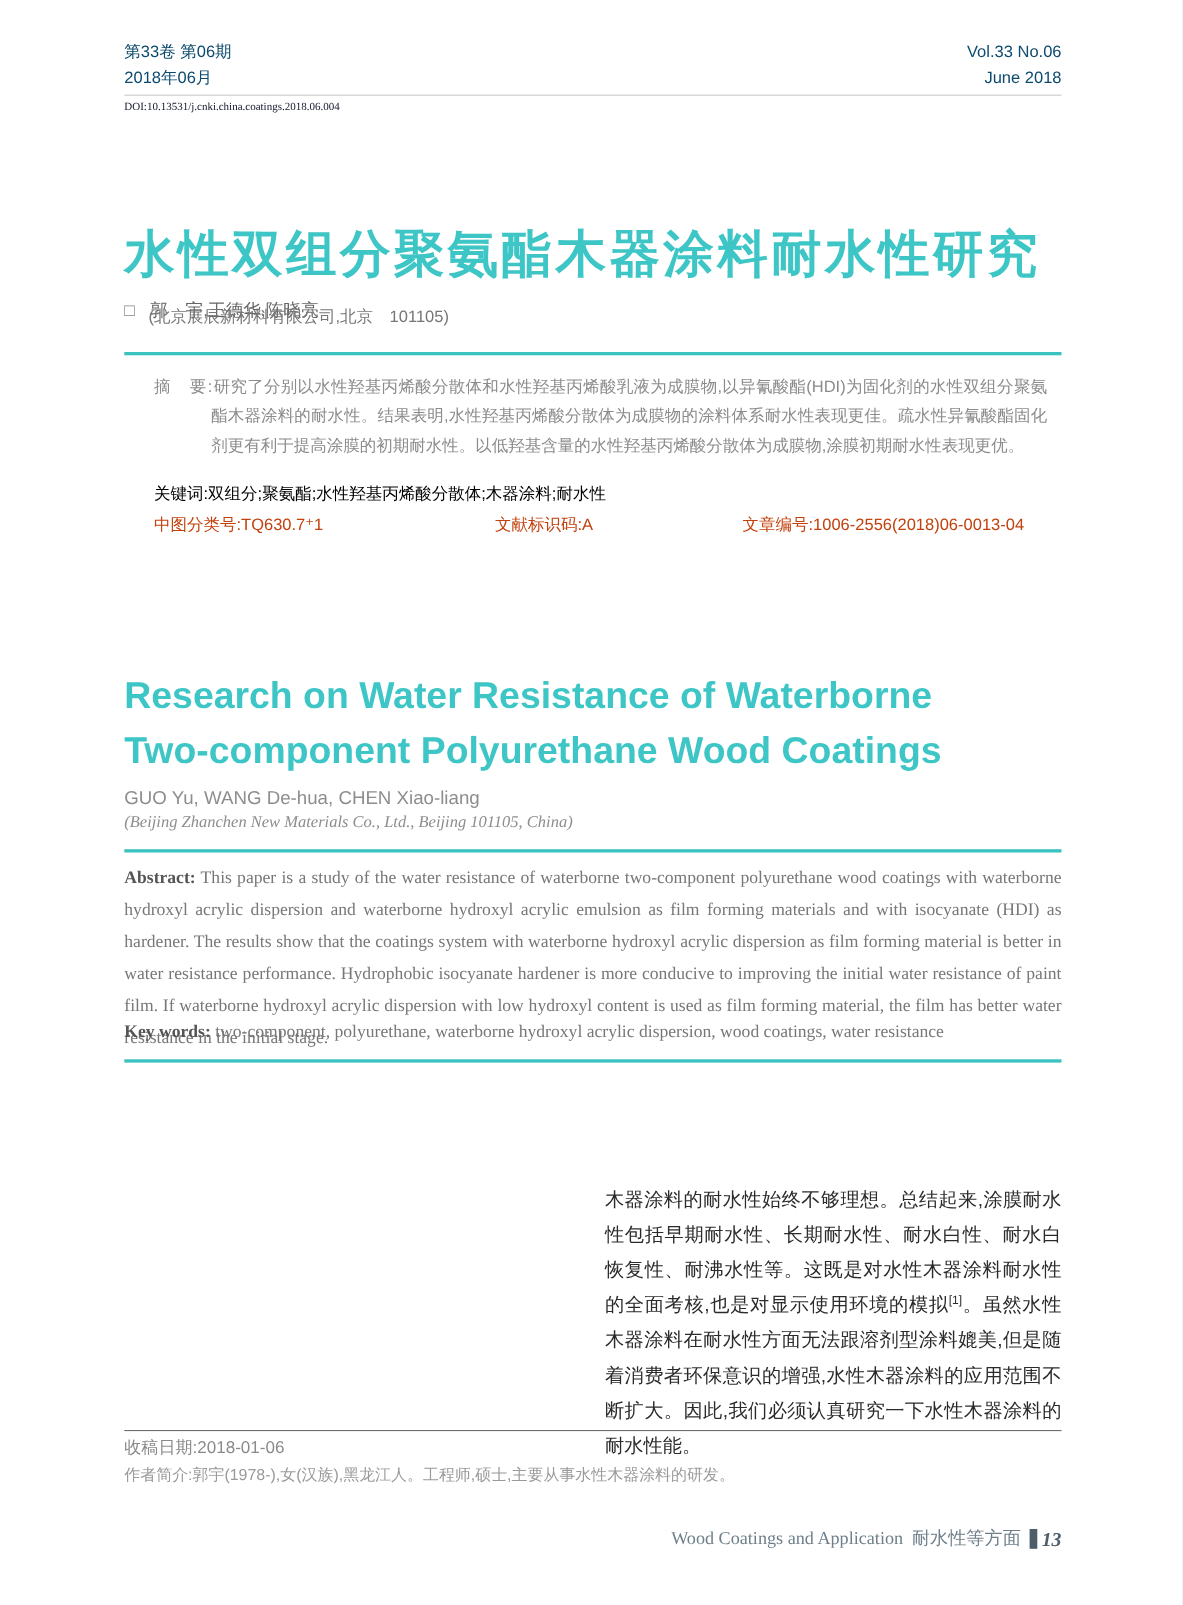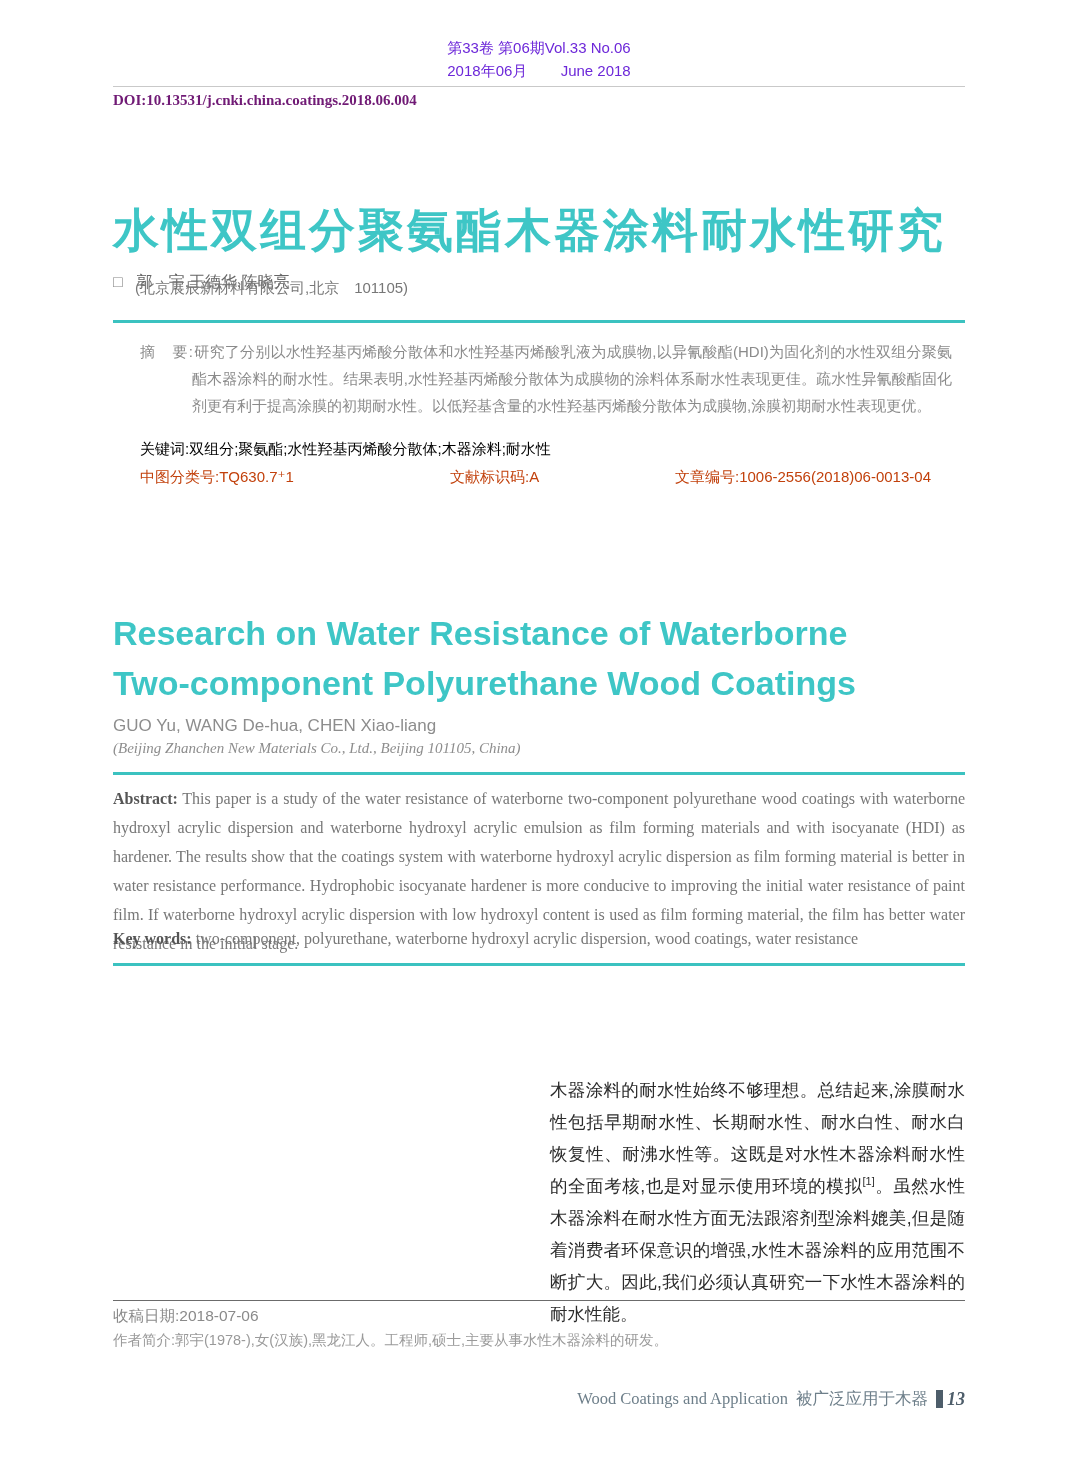--- a/index.html
+++ b/index.html
@@ -6,28 +6,28 @@
   html,body { background:#e8e8e8; }
   .page {
     position:relative; width:1075px; height:1459px; margin:0 auto;
     background:#ffffff; overflow:hidden;
     font-family:"Liberation Sans","DejaVu Sans",sans-serif;
   }
   .content { position:absolute; left:113px; top:0; width:852px; }
 
   
   .hdr-row { position:absolute; top:36px; left:0; width:852px;
-    display:flex; justify-content:center; color:#6d28d9; font-size:15px; line-height:23px; }
+    display:flex; justify-content:space-between; color:#0c4a6e; font-size:15px; line-height:23px; }
   .hdr-left { text-align:left; }
   .hdr-center { text-align:center; letter-spacing:1px; }
   .hdr-center .cn { letter-spacing:6px; }
   .hdr-right { text-align:right; }
   .hdr-rule { position:absolute; top:86px; left:0; width:852px; border-top:1px solid #c9c9c9; }
   .doi { position:absolute; top:92px; left:0; font-family:"Liberation Serif","DejaVu Serif",serif;
-    color:#701a75; font-size:15px;font-weight:bold; }
+    color:#0f172a; font-size:10px; }
 
   
   .title-cn { position:absolute; top:200px; left:0; width:852px;
     color:#3ec6c6; font-size:46px; font-weight:bold; letter-spacing:3px; white-space:nowrap; }
   .authors-cn { position:absolute; top:272px; left:0; color:#666; font-size:16px; }
   .authors-cn .marker { color:#888; margin-right:14px; }
   .affil-cn { position:absolute; top:279px; left:22px; color:#777; font-size:15px; }
   .rule-teal-1 { position:absolute; top:320px; left:0; width:852px; height:3px; background:#3bc2c0; }
 
   
@@ -128,24 +128,24 @@
 
     <div class="body-cols">
       <div class="col col-left">
       </div>
       <div class="col col-right">
         <div class="para"><span>木器涂料的耐水性始终不够理想。总结起来,涂膜耐水性包括早期耐水性、长期耐水性、耐水白性、耐水白恢复性、耐沸水性等。这既是对水性木器涂料耐水性的全面考核,也是对显示使用环境的模拟</span><sup>[1]</sup><span>。虽然水性木器涂料在耐水性方面无法跟溶剂型涂料媲美,但是随着消费者环保意识的增强,水性木器涂料的应用范围不断扩大。因此,我们必须认真研究一下水性木器涂料的耐水性能。</span></div>
       </div>
     </div>
 
     <div class="foot-rule"></div>
-    <div class="foot-received">收稿日期:2018-07-06</div>
+    <div class="foot-received">收稿日期:2018-01-06</div>
     <div class="foot-bio">作者简介:郭宇(1978-),女(汉族),黑龙江人。工程师,硕士,主要从事水性木器涂料的研发。</div>
 
     <div class="page-footer">
       <span>Wood Coatings and Application</span>
-      <span class="cn">被广泛应用于木器</span>
+      <span class="cn">耐水性等方面</span>
       <span class="pf-bar"></span>
       <span class="pf-num">13</span>
     </div>
 
   </div>
 </div>
 
 </body></html>

